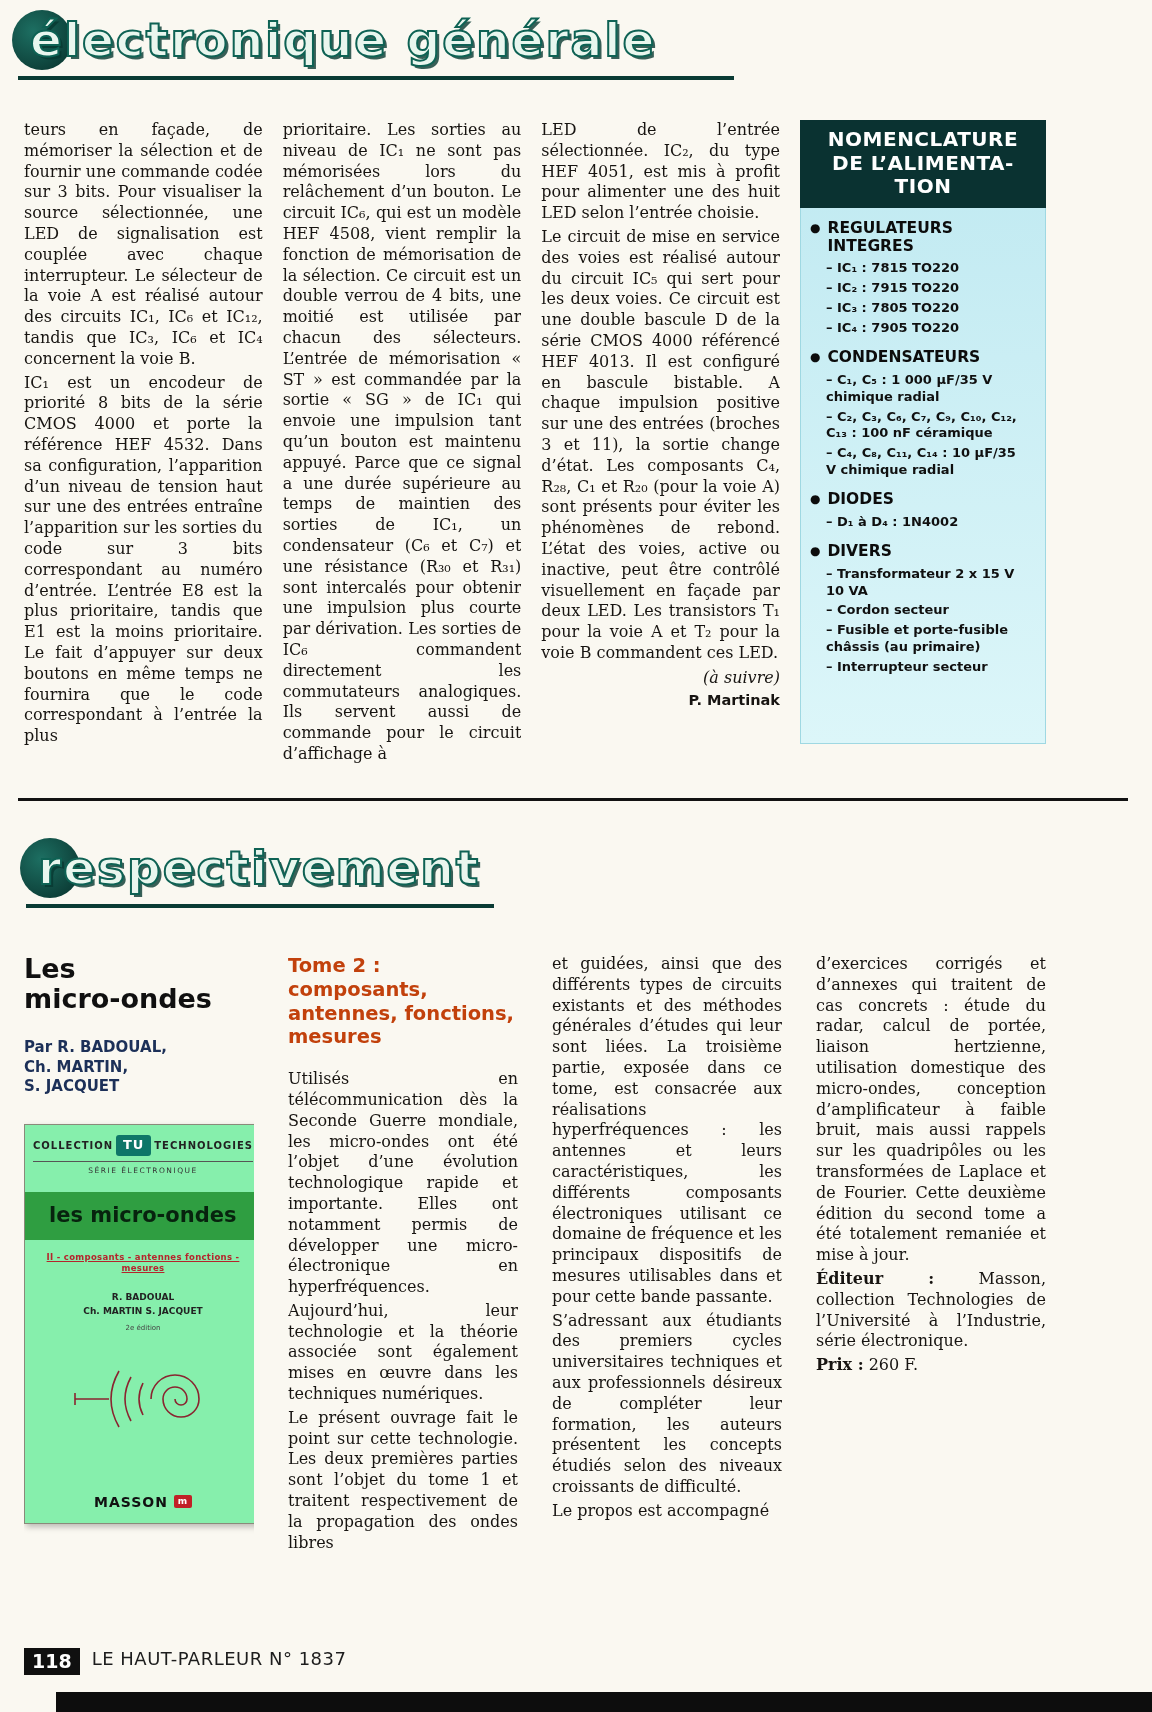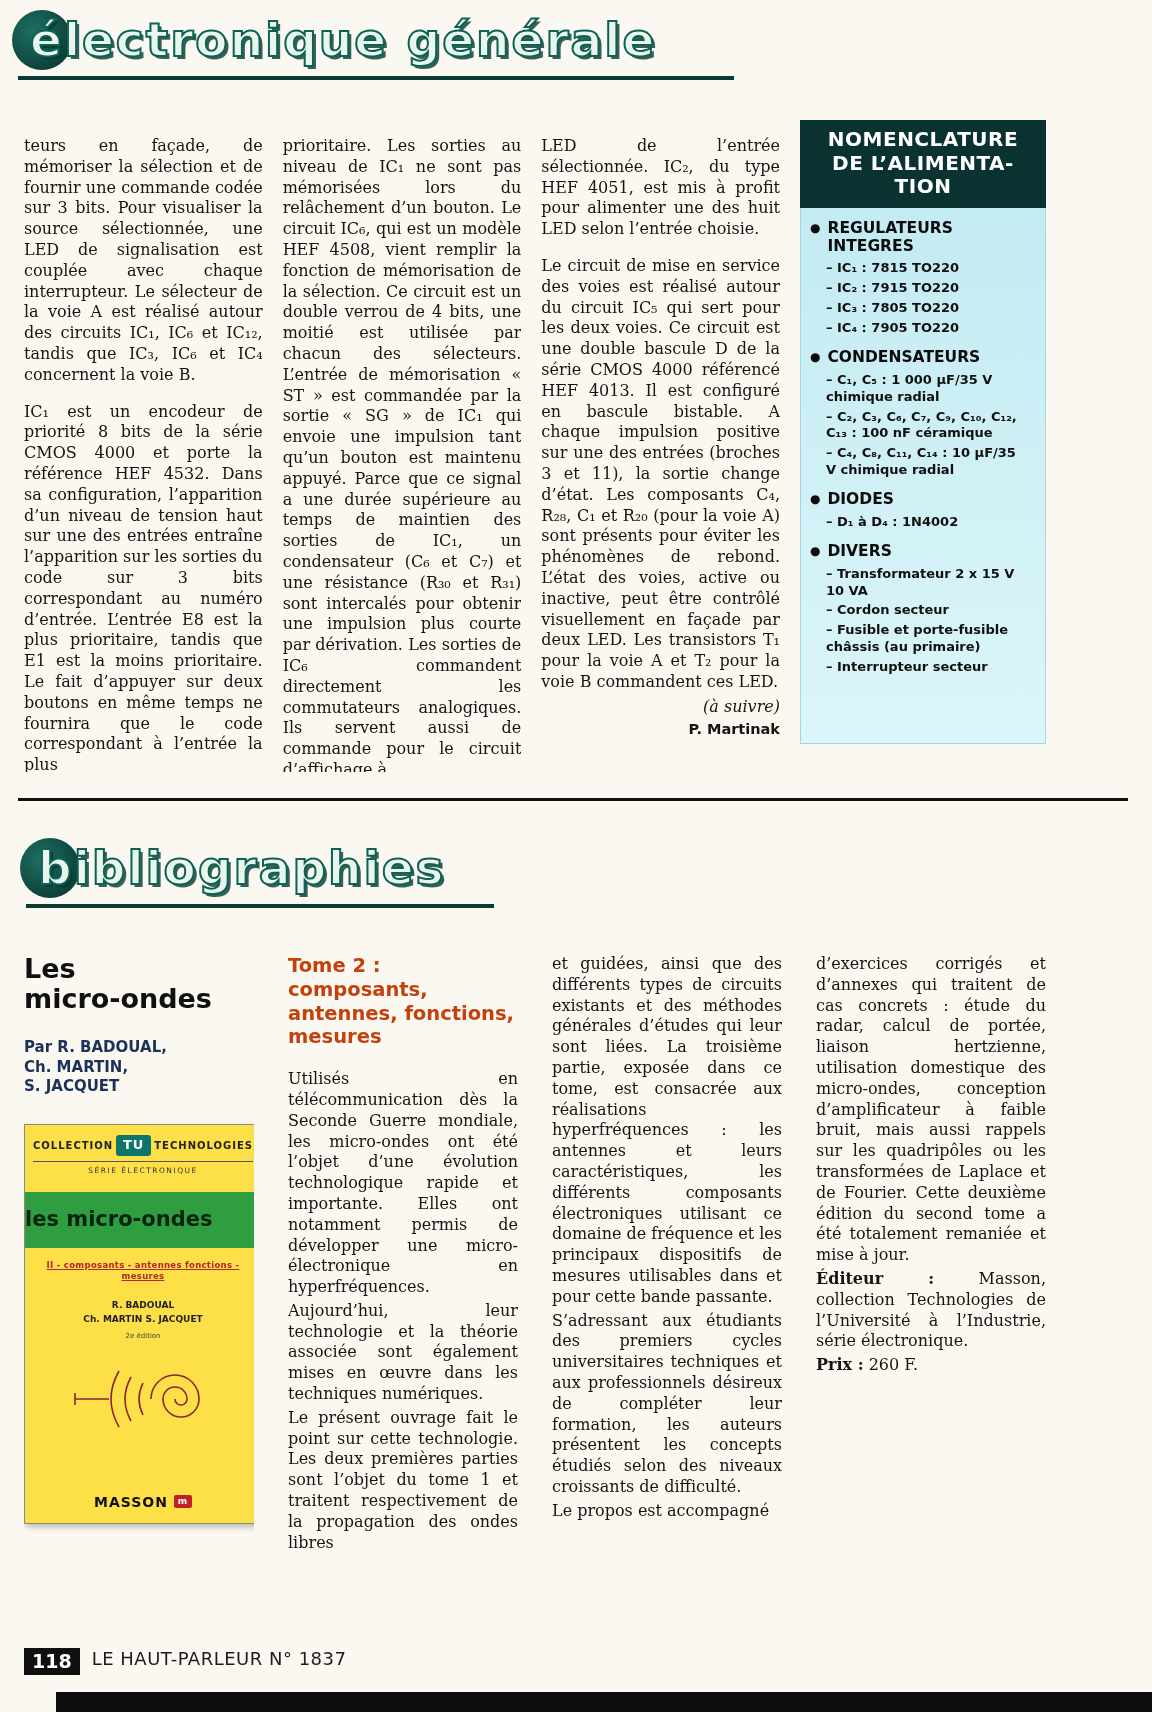--- a/index.html
+++ b/index.html
@@ -39,21 +39,21 @@
   
   .article-grid {
     position:absolute; top:120px; left:24px; width:1022px;
     display:grid; grid-template-columns:1fr 1fr 1fr 246px; column-gap:20px;
   }
   .text-col {
     height:652px; overflow:hidden;
     text-align:justify; font-size:16px; line-height:1.3;
     hyphens:auto;
   }
-  .text-col p { margin:16px 0 3px 0; }
+  .text-col p { margin:0 0 3px 0; }
   .sig-suite { text-align:right; font-style:italic; margin-top:4px; }
   .sig-author {
     text-align:right; font-family:"DejaVu Sans","Liberation Sans",sans-serif;
     font-weight:bold; font-size:14.5px; margin-top:2px;
   }
 
   
   .nomenclature {
     background:linear-gradient(180deg,#bfe9f1,#dcf6f9);
     height:624px;
@@ -96,37 +96,37 @@
   }
   .tome-heading {
     font-family:"DejaVu Sans","Liberation Sans",sans-serif;
     font-weight:bold; font-size:19.5px; line-height:1.22; color:#c2410c;
     margin:0 0 20px 0; text-align:left;
   }
 
   
   .cover {
     margin-top:28px; width:236px; height:398px;
-    background:#fde047; border:1px solid #8a8a7a;
+    background:#86efac; border:1px solid #8a8a7a;
     box-shadow:2px 3px 6px rgba(0,0,0,.25);
     position:relative;
     font-family:"DejaVu Sans","Liberation Sans",sans-serif;
     text-align:left;
   }
   .cover-top { padding:10px 8px 0; }
   .cover-row {
     display:flex; align-items:center; justify-content:space-between;
     font-size:10px; letter-spacing:1px; font-weight:bold; color:#222;
   }
   .tu-logo { background:#0e7668; color:#fff; font-weight:bold; font-size:13px; padding:2px 7px; border-radius:3px; }
   .cover-serie {
     font-size:7.5px; text-align:center; letter-spacing:1.5px; color:#333;
     margin-top:5px; border-top:1px solid #555; padding-top:4px;
   }
-  .cover-band { margin-top:16px; background:#2f9e41; height:56px; display:flex; align-items:center; padding-left:0; }
+  .cover-band { margin-top:16px; background:#2f9e41; height:48px; display:flex; align-items:center; padding-left:24px; }
   .cover-band-title { font-weight:bold; font-size:21px; color:#07230e; }
   .cover-sub { margin-top:12px; text-align:center; color:#b5242c; font-size:8.5px; font-weight:bold; letter-spacing:.3px;text-decoration:underline; }
   .cover-auth { margin-top:16px; text-align:center; font-size:9px; font-weight:bold; color:#222; line-height:1.6; }
   .cover-edition { text-align:center; font-size:7px; margin-top:5px; color:#444; }
   .cover-art { position:absolute; bottom:52px; left:0; right:0; height:150px; }
   .cover-publisher {
     position:absolute; bottom:12px; width:100%;
     display:flex; justify-content:center; align-items:center; gap:6px;
     font-size:14px; font-weight:bold; letter-spacing:1px; color:#111;
   }
@@ -226,21 +226,21 @@
 
     </div>
   </div>
 </div>
 
 <div class="divider"></div>
 
 <div class="deco-header" id="hdr2">
   <div class="deco-row">
     <div class="deco-circle"></div>
-    <div class="deco-text">bibliographies</div>
+    <div class="deco-text">respectivement</div>
   </div>
   <div class="deco-underline"></div>
 </div>
 
 <div class="biblio-grid">
 
   <div class="biblio-col" style="text-align:left;">
     <div class="biblio-title">
       <div>Les</div>
       <div>micro-ondes</div>

